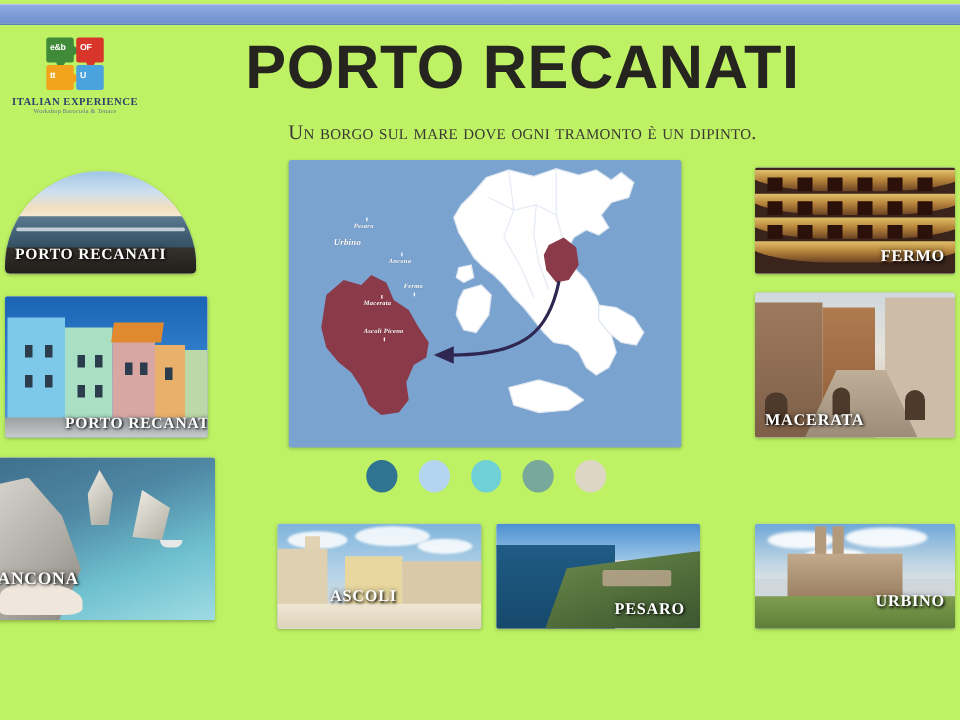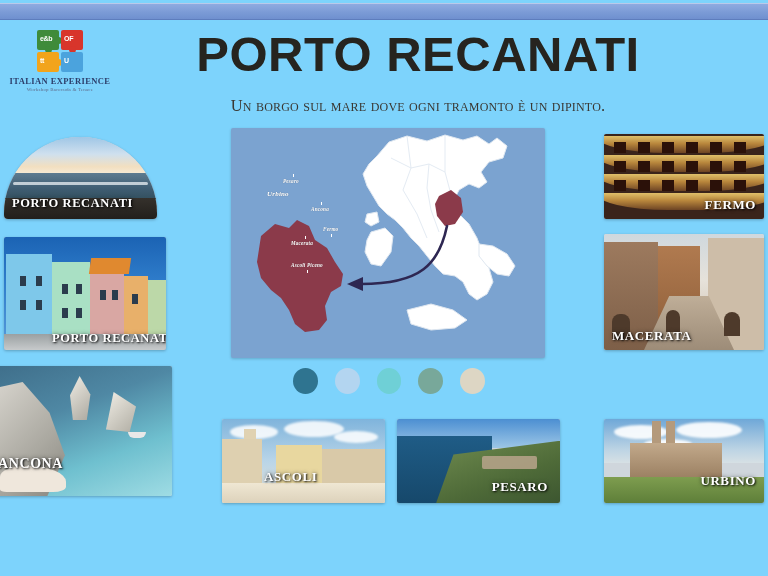--- a/index.html
+++ b/index.html
@@ -2,21 +2,21 @@
 <html><head>
 <meta charset="utf-8">
 <style>
   * { box-sizing: border-box; margin: 0; padding: 0; }
   html, body {
     width: 768px; height: 576px;
     font-family: "Liberation Sans", sans-serif;
     background: #ffffff;
     overflow: hidden;
   }
-  .page { position: relative; width: 768px; height: 576px; background: #7dd3fc; }
+  .page { position: relative; width: 768px; height: 576px; background: #bef264; }
 
   
   .topbar {
     position: absolute; left: 0; top: 3px; width: 768px; height: 17px;
     background: linear-gradient(180deg,#8faae0 0%, #7b9bd6 55%, #6f90cf 100%);
     border-top: 1px solid #b9c9ea; border-bottom: 1px solid #5d7dbd;
   }
 
   
   .header { position: absolute; left: 0; top: 22px; width: 768px; height: 112px; }

